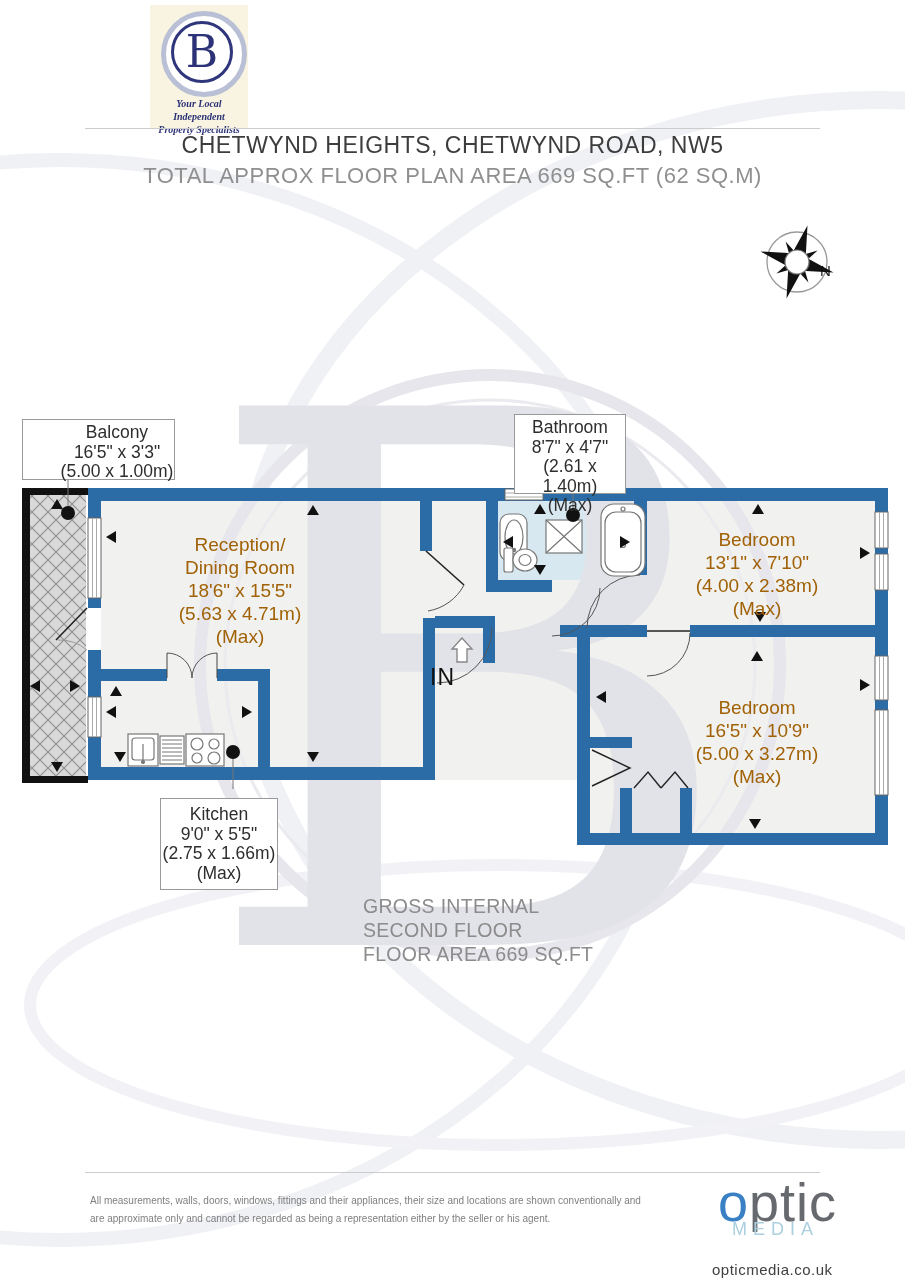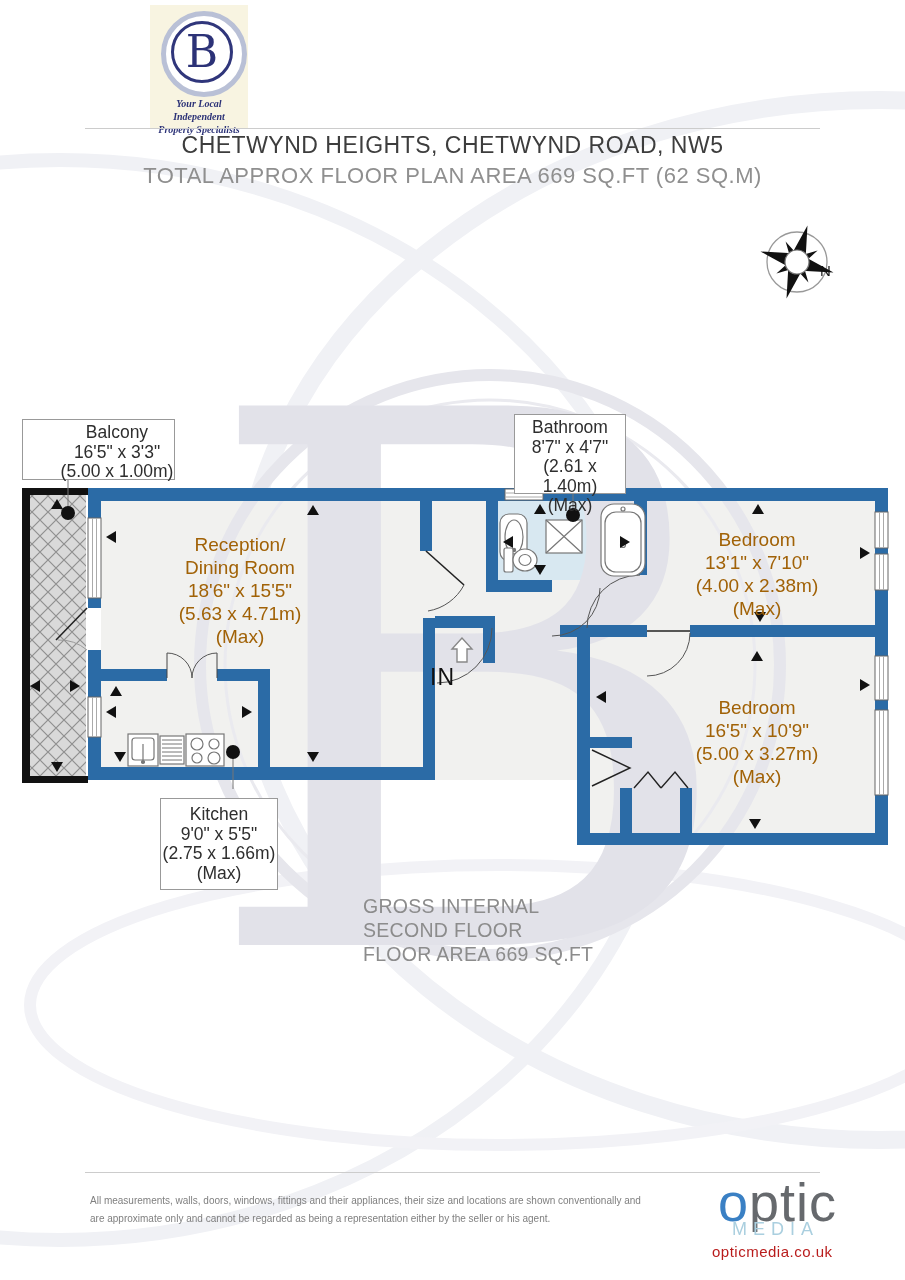--- a/index.html
+++ b/index.html
@@ -25,21 +25,21 @@
   .roomlabel{color:#a16207;font-size:19px;line-height:23px;text-align:center;}
   .in-label{color:#111;font-size:23px;letter-spacing:1px;}
   .compass-n{color:#111;font-size:15px;}
   
   .floor-summary{left:363px;top:894px;color:#8c8c8c;font-size:19.5px;line-height:24px;letter-spacing:.3px;}
   .disclaimer{left:90px;top:1192px;width:552px;color:#7f7f7f;font-size:10px;line-height:17.5px;}
   .optic{left:712px;top:1181px;width:140px;}
   .optic-word{font-size:54px;line-height:42px;font-weight:normal;letter-spacing:1px;color:#66696d;margin-left:6px;}
   .optic-word .o{color:#3a80c4;}
   .optic-media{margin-left:20px;margin-top:-4px;color:#aacfdf;font-size:18px;letter-spacing:6px;}
-  .optic-url{margin-top:3px;color:#b91c1c;font-size:15px;letter-spacing:.5px;}
+  .optic-url{margin-top:21px;color:#404040;font-size:15px;letter-spacing:.5px;}
 </style>
 </head>
 <body>
 
 <svg class="abs" style="left:0;top:0;" width="905" height="1280" viewBox="0 0 905 1280">
   <defs>
     <pattern id="hatch" width="16" height="16" patternUnits="userSpaceOnUse">
       <rect width="16" height="16" fill="#d9d9d9"></rect>
       <path d="M0 0 L16 16 M16 0 L0 16" stroke="#8f8f8f" stroke-width="1.2"></path>
     </pattern>

